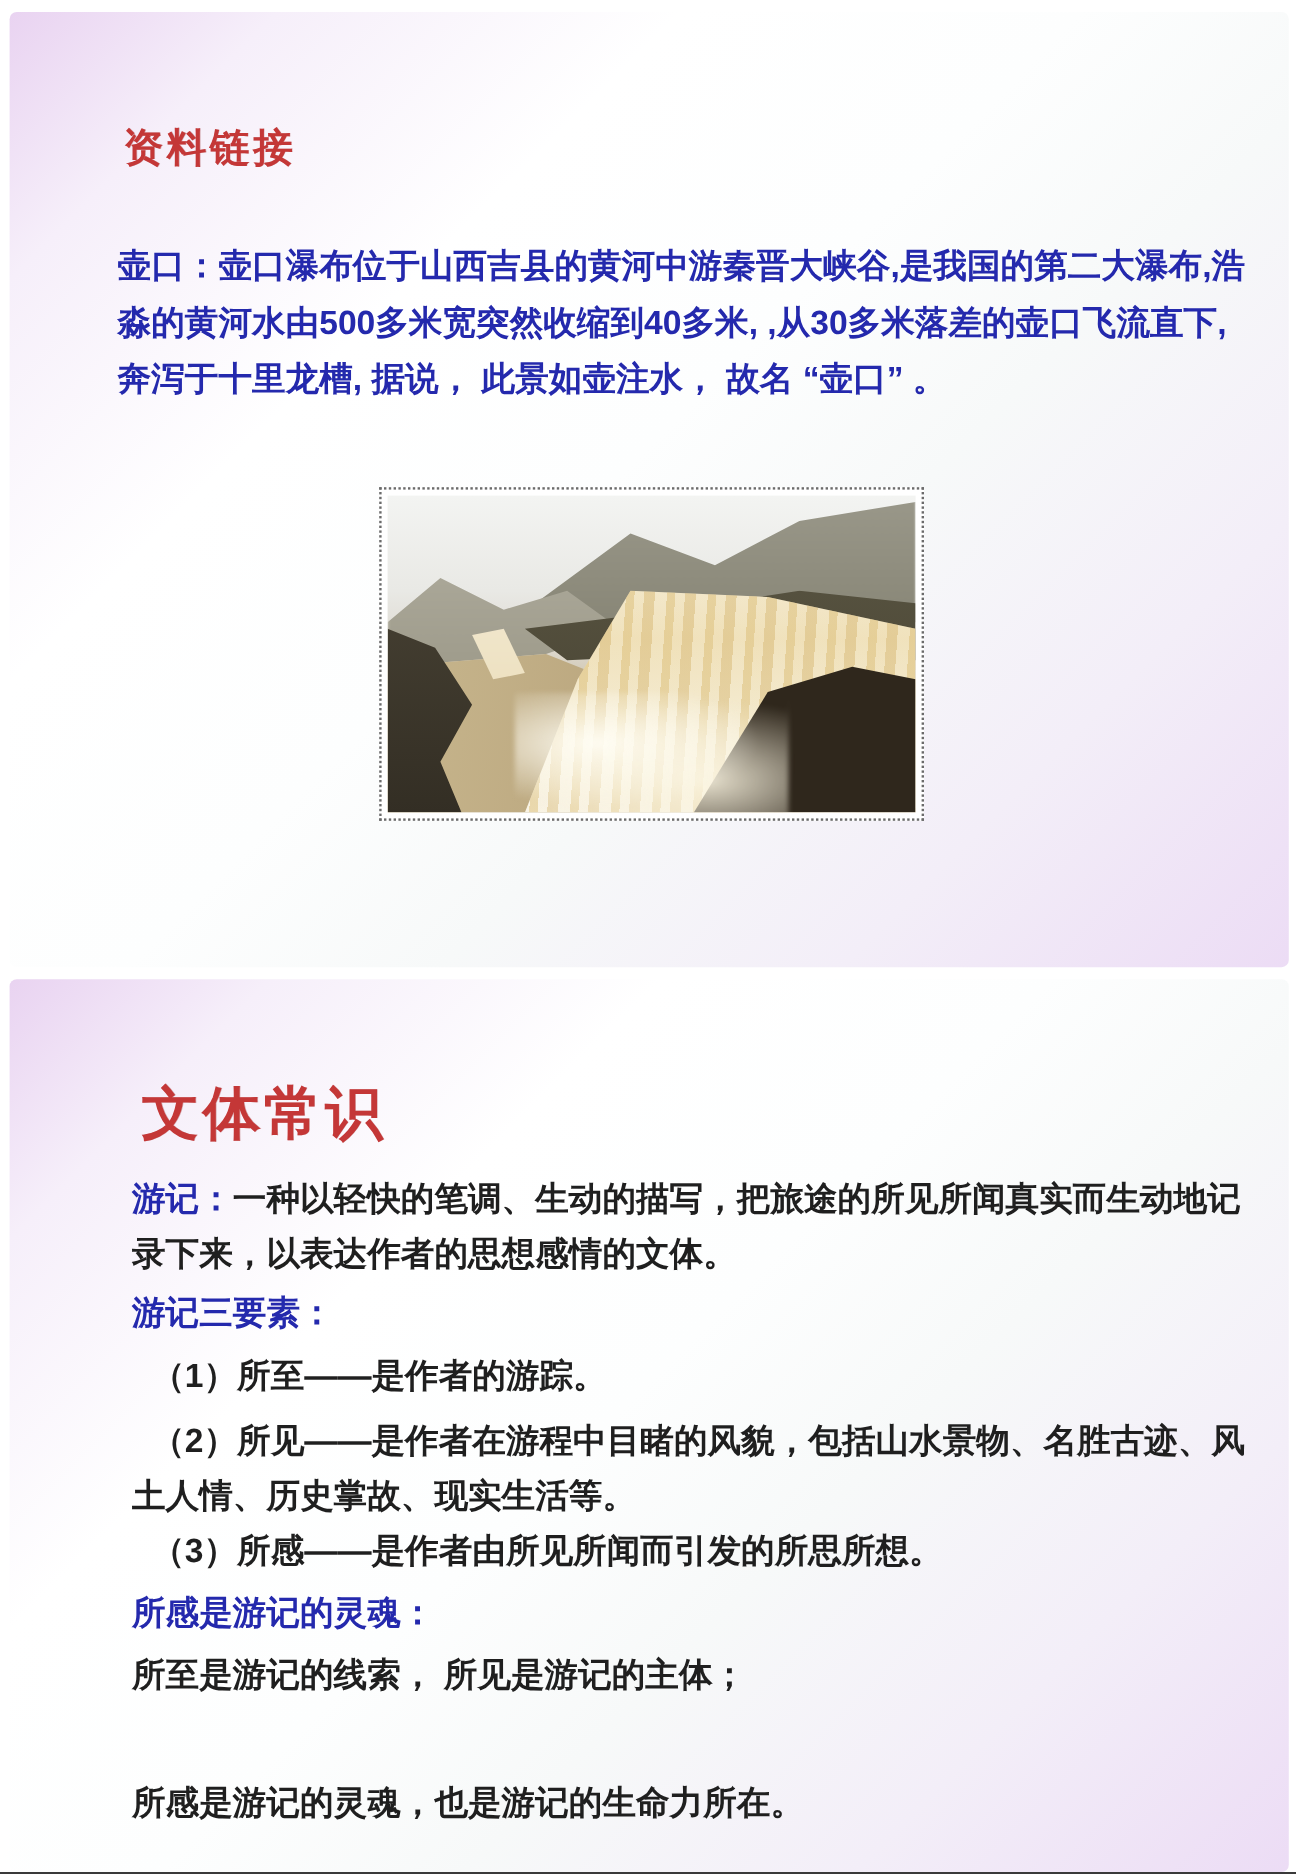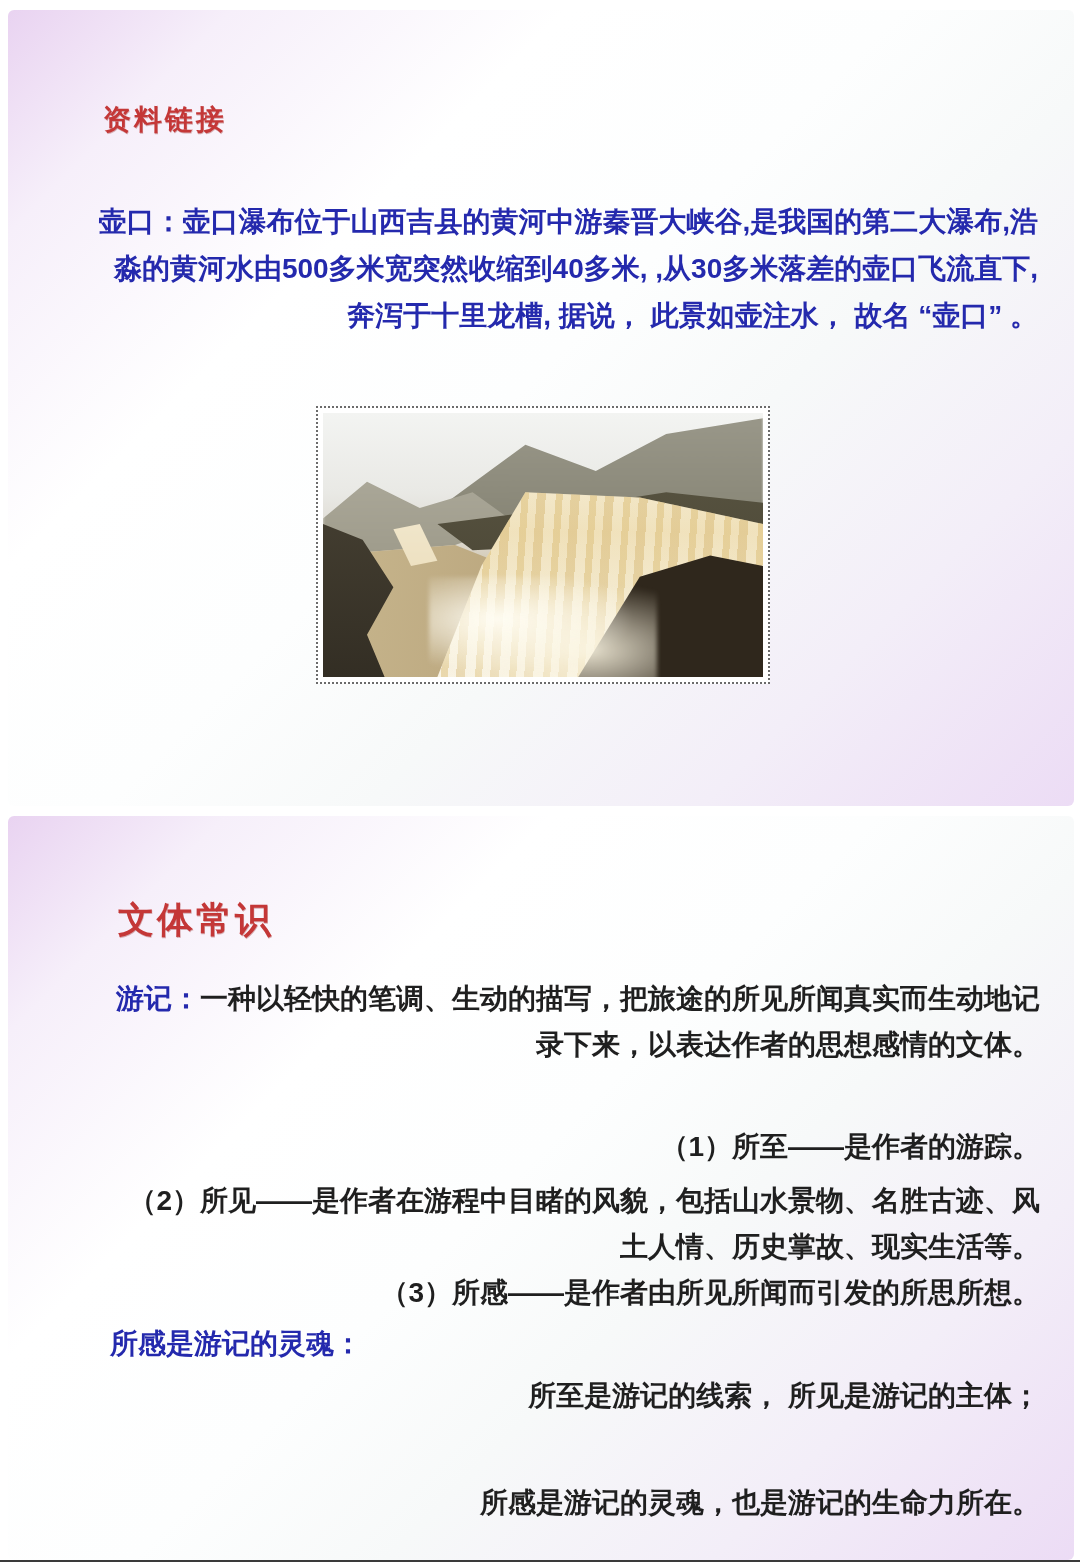--- a/index.html
+++ b/index.html
@@ -23,29 +23,28 @@
   #slide1 { top: 10px; height: 796px; }
   #slide2 { top: 816px; height: 744px; }
 
   .slide-heading {
     position: absolute;
     font-weight: bold;
     color: #c43737;
     letter-spacing: 3px;
     text-shadow: 0.5px 0.5px 0 rgba(150,40,40,0.35);
   }
-  #slide1 .slide-heading { left: 95px; top: 91px;  font-size: 28px; }
-  #slide2 .slide-heading { left: 110px; top: 80px; font-size: 36px; text-align: right; }
+  #slide1 .slide-heading { left: 95px; top: 91px;  font-size: 33px; }
+  #slide2 .slide-heading { left: 110px; top: 80px; font-size: 48px; text-align: right; }
 
   .para {
     position: absolute;
     font-weight: bold;
     font-size: 28px;
     line-height: 47px;
-    text-align: right;
   }
   .blue  { color: #2429ad; }
   .black { color: #1f1f1f; }
 
   #intro-para { left: 90px; top: 188px; width: 940px; color: #2429ad; }
 
   
   .photo-frame {
     position: absolute;
     left: 308px; top: 396px;
@@ -164,20 +163,21 @@
   </div>
 
 </section>
 
 <section class="slide" id="slide2">
 
   <h1 class="slide-heading">文体常识</h1>
 
   <p class="para" id="def-para"><span class="blue">游记：</span><span class="black">一种以轻快的笔调、生动的描写，把旅途的所见所闻真实而生动地记录下来，以表达作者的思想感情的文体。</span></p>
 
+  <p class="para blue" id="elements-label">游记三要素：</p>
 
   <p class="para black" id="item-1">（1）所至——是作者的游踪。</p>
 
   <p class="para black" id="item-2">（2）所见——是作者在游程中目睹的风貌，包括山水景物、名胜古迹、风土人情、历史掌故、现实生活等。</p>
 
   <p class="para black" id="item-3">（3）所感——是作者由所见所闻而引发的所思所想。</p>
 
   <p class="para blue" id="relations-label">所感是游记的灵魂：</p>
 
   <p class="para black" id="rel-1">所至是游记的线索， 所见是游记的主体；</p>

